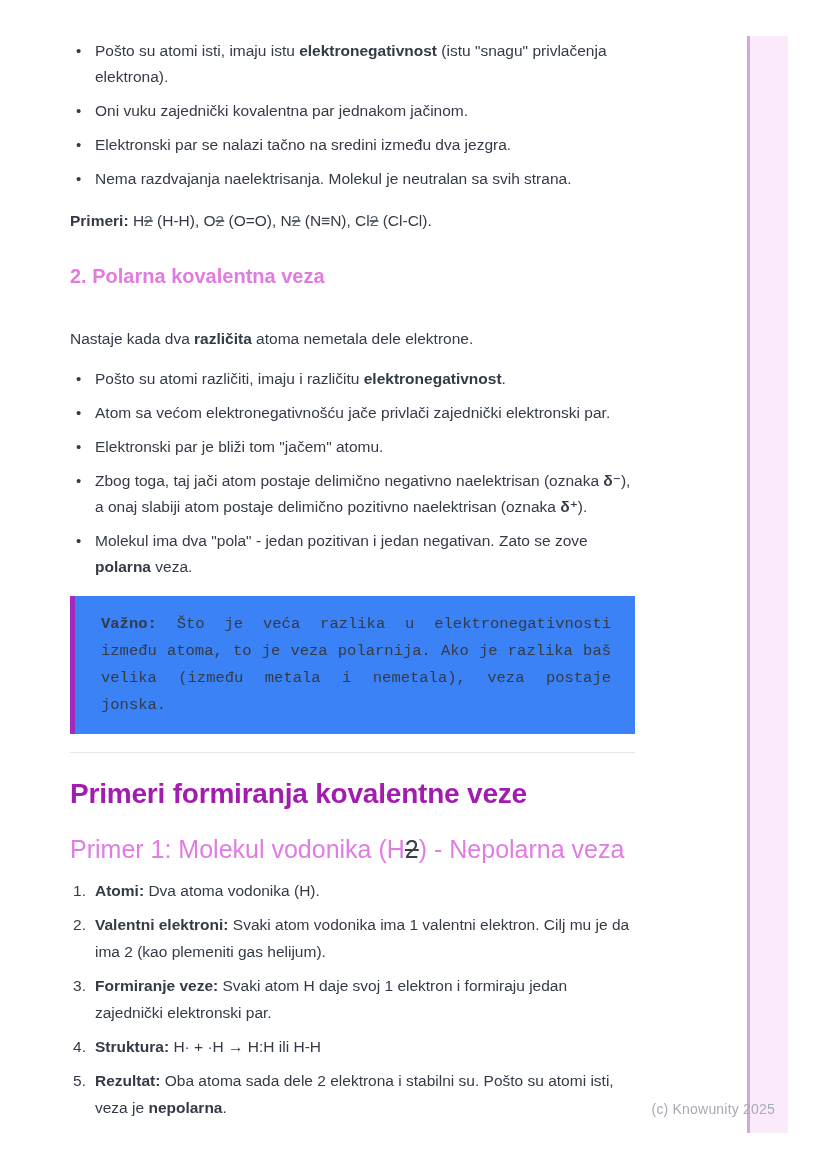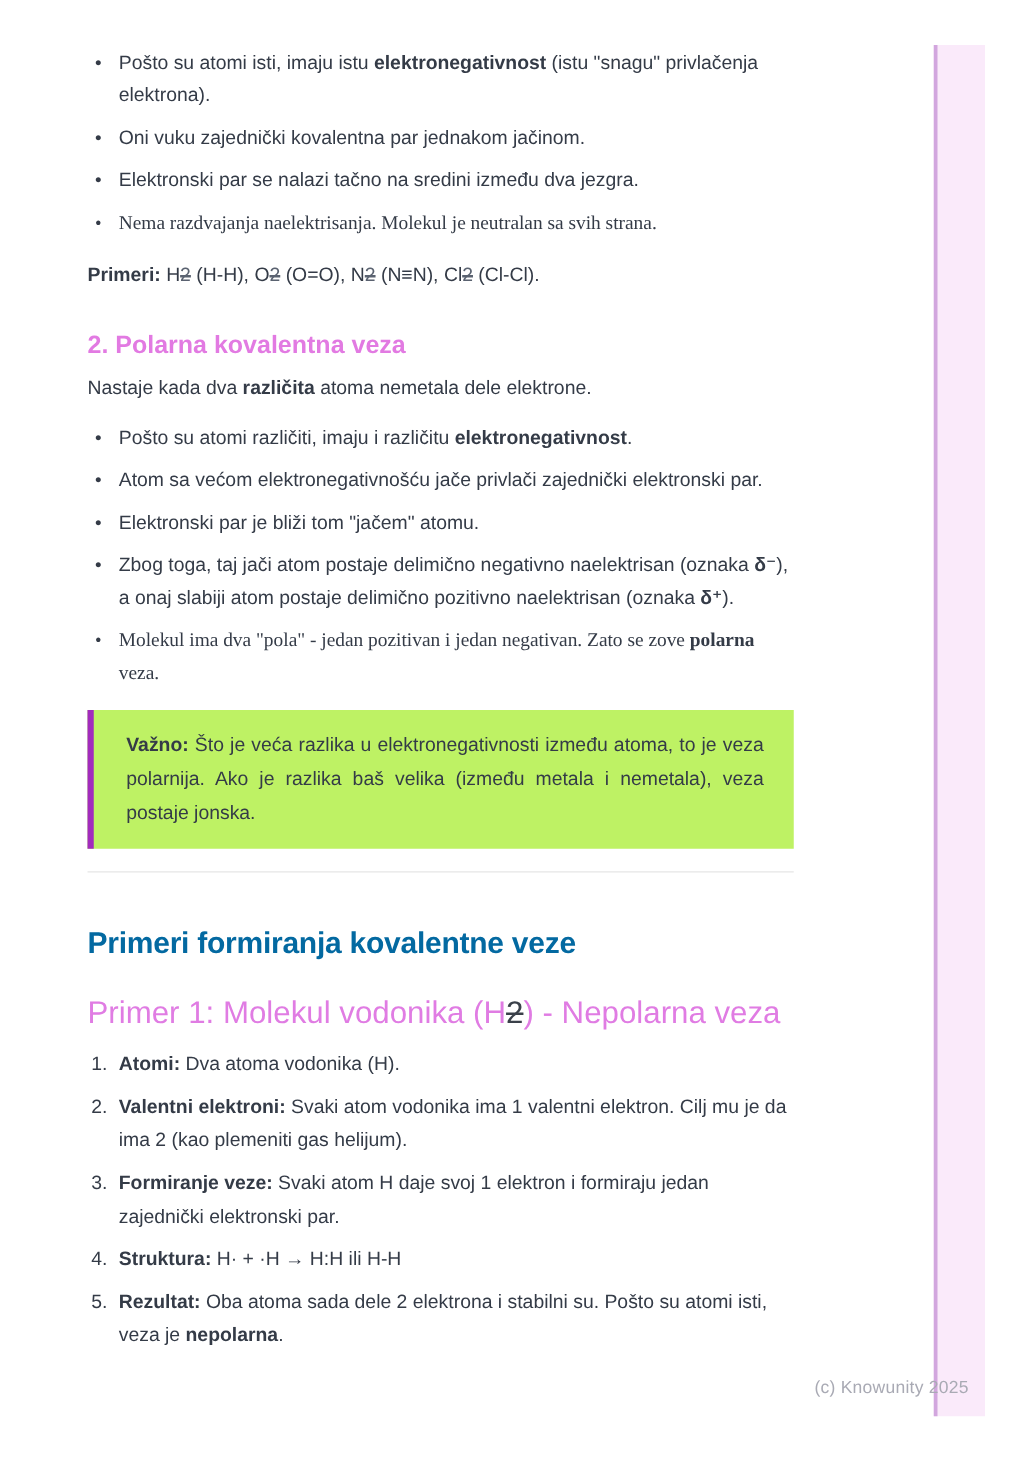--- a/index.html
+++ b/index.html
@@ -23,51 +23,52 @@
   .strike { text-decoration:line-through; text-decoration-thickness:1.5px; color:#5A6270; }
   .dark { color:#3A4049; }
 
   ul.bullets { list-style:none; margin:0 0 16px 0; }
   ul.bullets li { position:relative; padding-left:25px; margin-bottom:8px; }
   ul.bullets li::before {
     content:"•";
     position:absolute; left:6px; top:0;
     color:#343B47; font-size:15px;
   }
-  ul.bullets li:last-child { margin-bottom:0;font-family:Liberation Serif, serif; }
+  ul.bullets li:last-child { margin-bottom:0; }
 
   p.primeri { margin:0; }
 
   h2.section-h {
-    margin-top:28px; margin-bottom:8px;
+    margin-top:28px; margin-bottom:36px;
     font-size:20px; line-height:28px; font-weight:600;
     color:#E27AE2;
   }
   p.intro { margin-bottom:14px; }
 
   .callout {
     margin-top:16px;
-    background:#bef264;
+    background:#3b82f6;
     border-left:5px solid #A22BBD;
     padding:15px 24px 15px 26px;
     line-height:27px;
     text-align:justify;
+    font-family:Liberation Mono, monospace;
   }
 
   p.primeri-2 { margin-top:28px; }
 
   hr.divider {
     border:none; border-top:1px solid #E6E6E6;
     margin-top:18px;
   }
 
   h1.big-h {
-    margin-top:42px;
-    font-size:24px; line-height:30px; font-weight:700;
-    color:#0369a1;
+    margin-top:26px;
+    font-size:28px; line-height:30px; font-weight:700;
+    color:#a21caf;
     letter-spacing:-0.2px;
   }
   h3.sub-h {
     margin-top:28px;
     font-size:25px; line-height:24px; font-weight:400;
     color:#E07CE3;
   }
 
   ol.steps { list-style:none; counter-reset:step; margin-top:16px; }
   ol.steps li {

